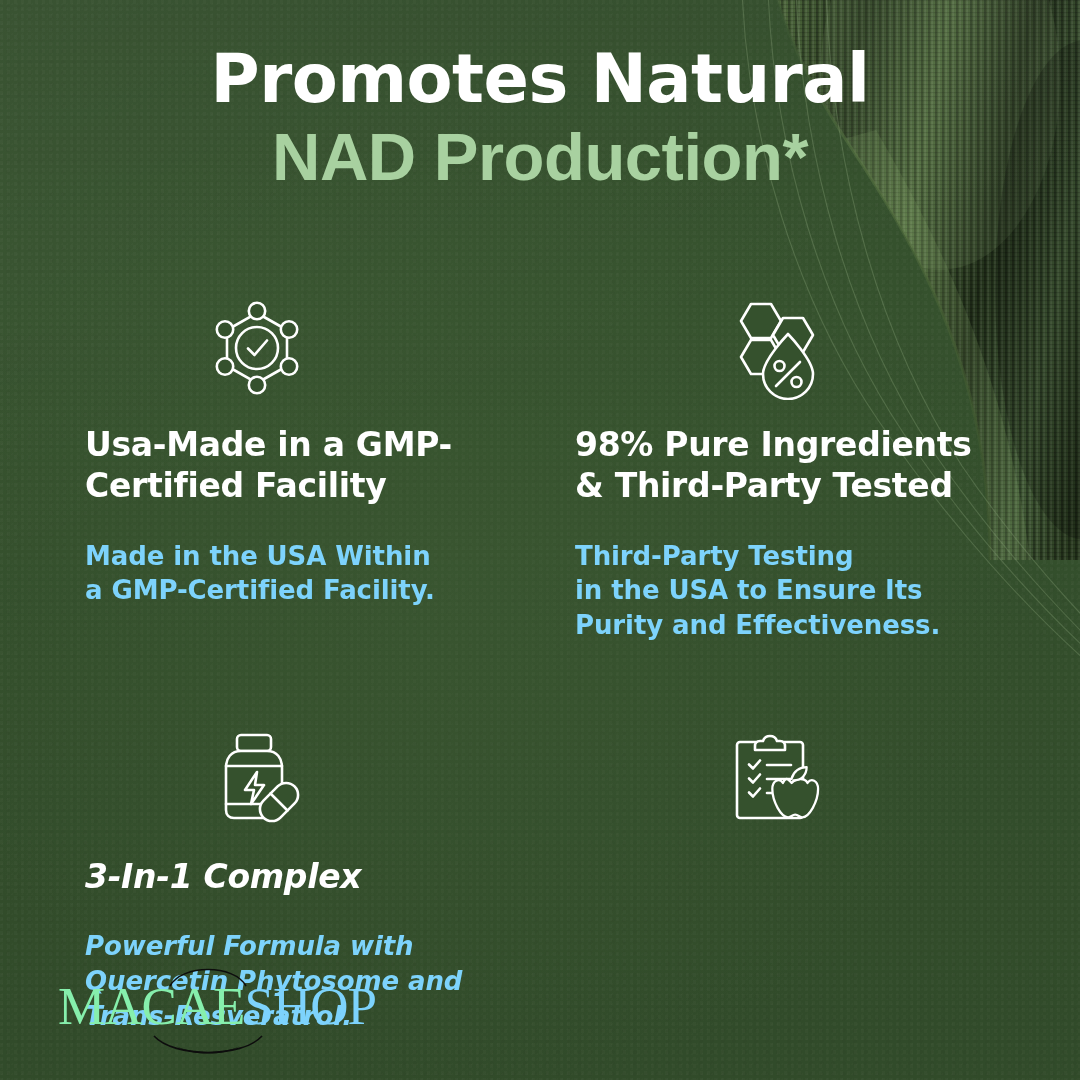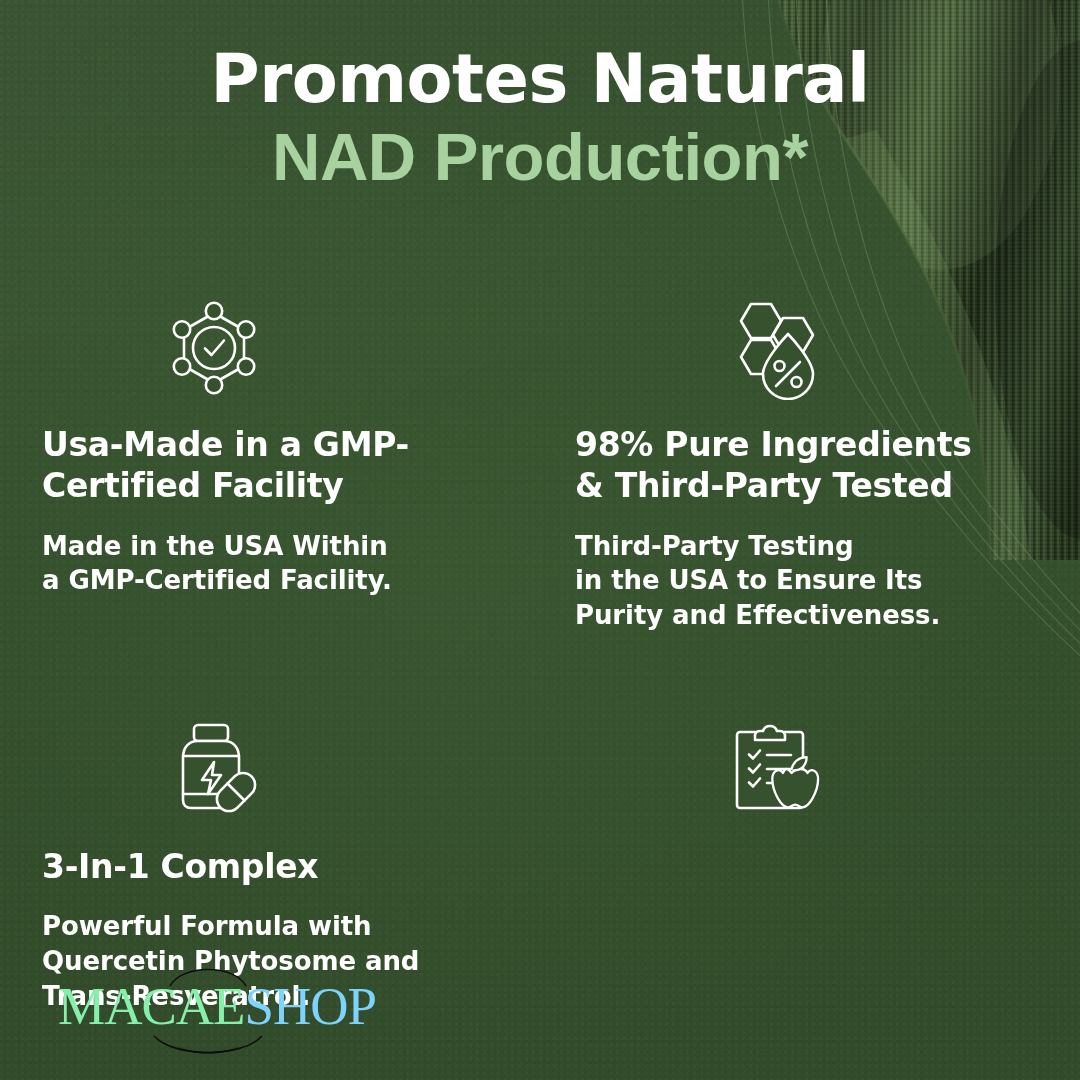--- a/index.html
+++ b/index.html
@@ -70,46 +70,46 @@
   }
   .headline .star{ color:#a8d1a0; }
 
   
   .grid{
     position:absolute;
     top:296px; left:0;
     width:1080px;
   }
   .row{ display:flex; }
-  .row-2{ margin-top:85px; }
+  .row-2{ margin-top:85px;font-style:italic; }
 
   .cell{ width:505px; position:relative; }
-  .cell.left { padding-left:42px; }
+  .cell.left { padding-left:85px; }
   .cell.right{ padding-left:70px; }
 
   .icon-wrap{
     height:104px;
     display:flex; align-items:flex-start;
   }
   .cell.left  .icon-wrap{ padding-left:120px; }
   .cell.right .icon-wrap{ padding-left:150px; }
 
   .f-title{
     margin-top:24px;
     font-family:"DejaVu Sans", sans-serif;
     font-size:33px; font-weight:700;
     color:#ffffff;
     line-height:1.25;
     letter-spacing:-.3px;
   }
   .f-body{
-    margin-top:22px;
+    margin-top:32px;
     font-family:"DejaVu Sans", sans-serif;
     font-size:26px; font-weight:700;
-    color:#ffffff;
+    color:#7dd3fc;
     line-height:1.34;
     letter-spacing:-.1px;
     white-space:pre-line;
   }
 
   
   .logo{
     position:absolute;
     left:58px; bottom:22px;
     width:300px; height:100px;

